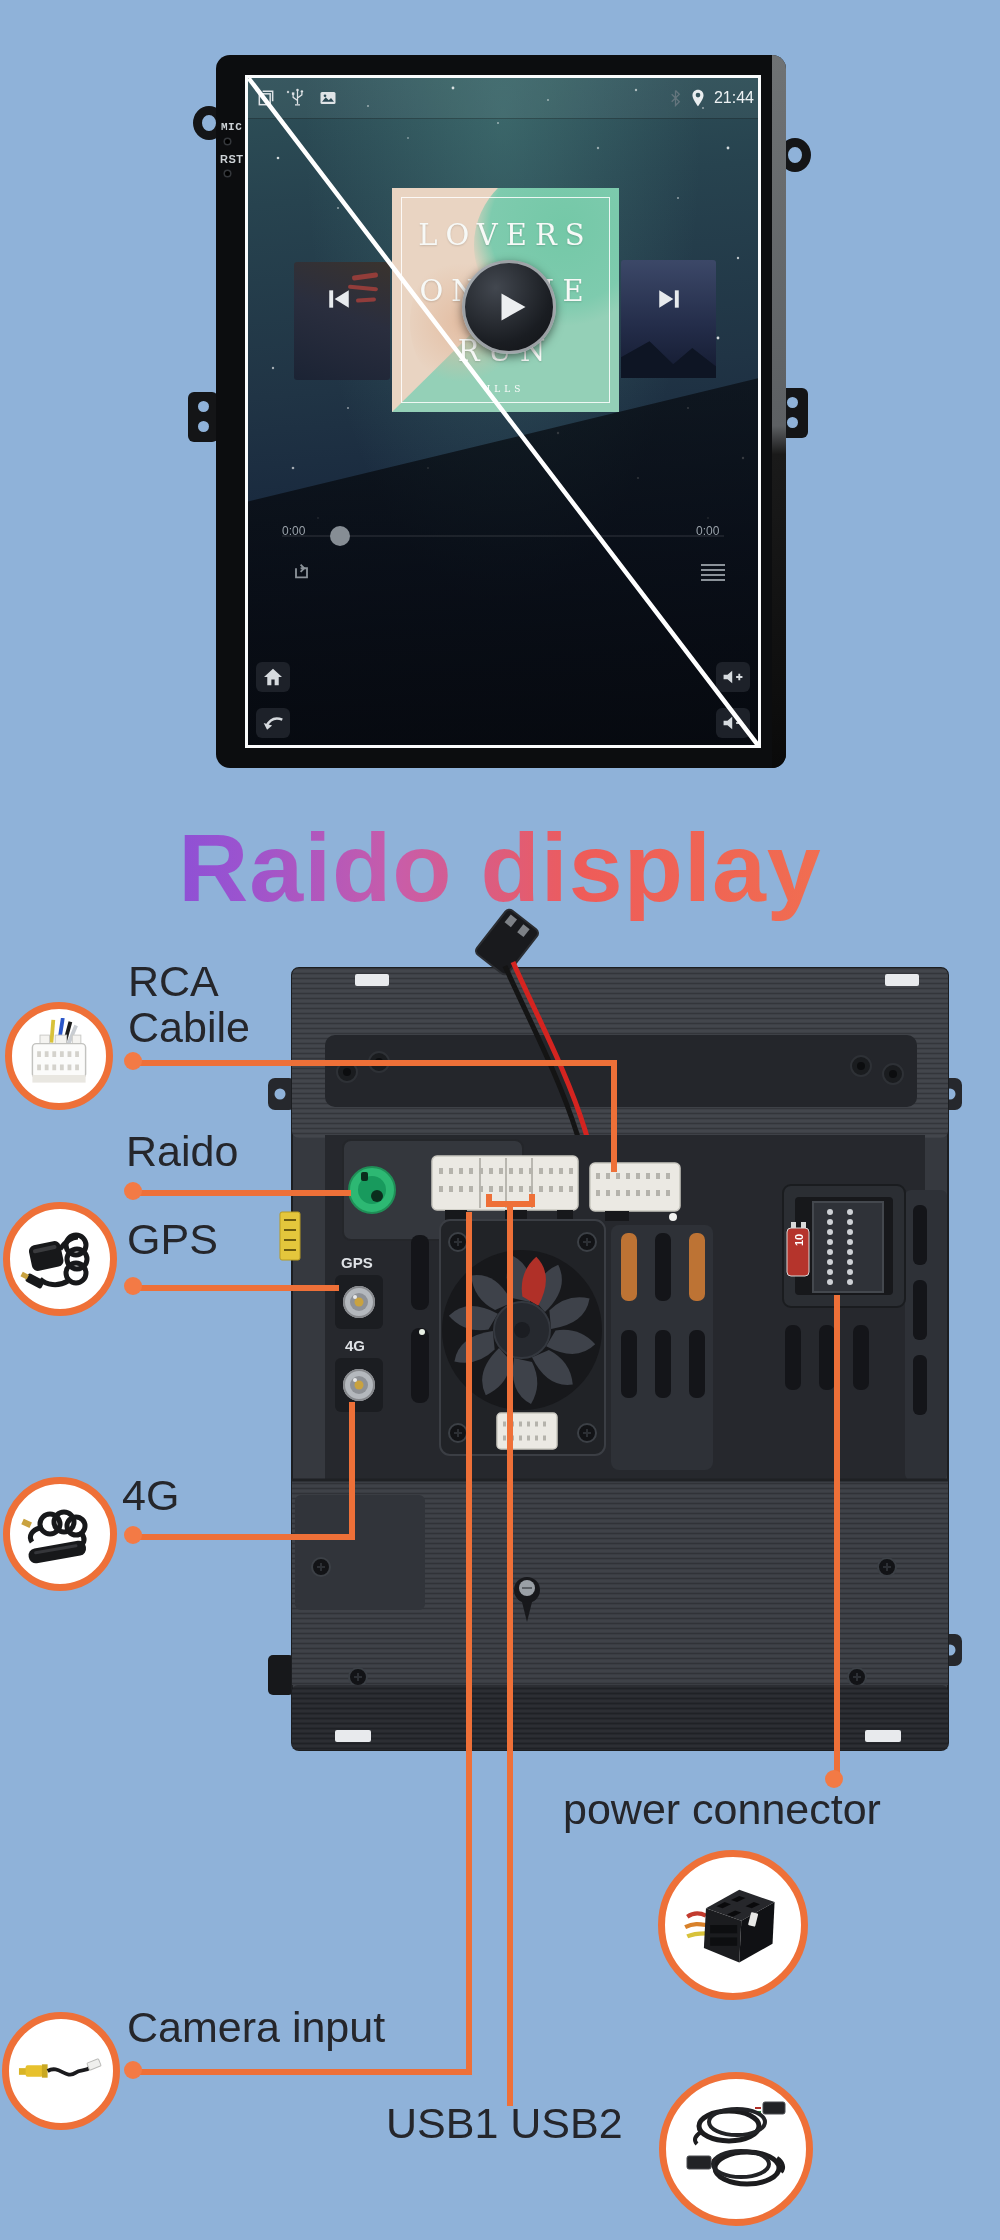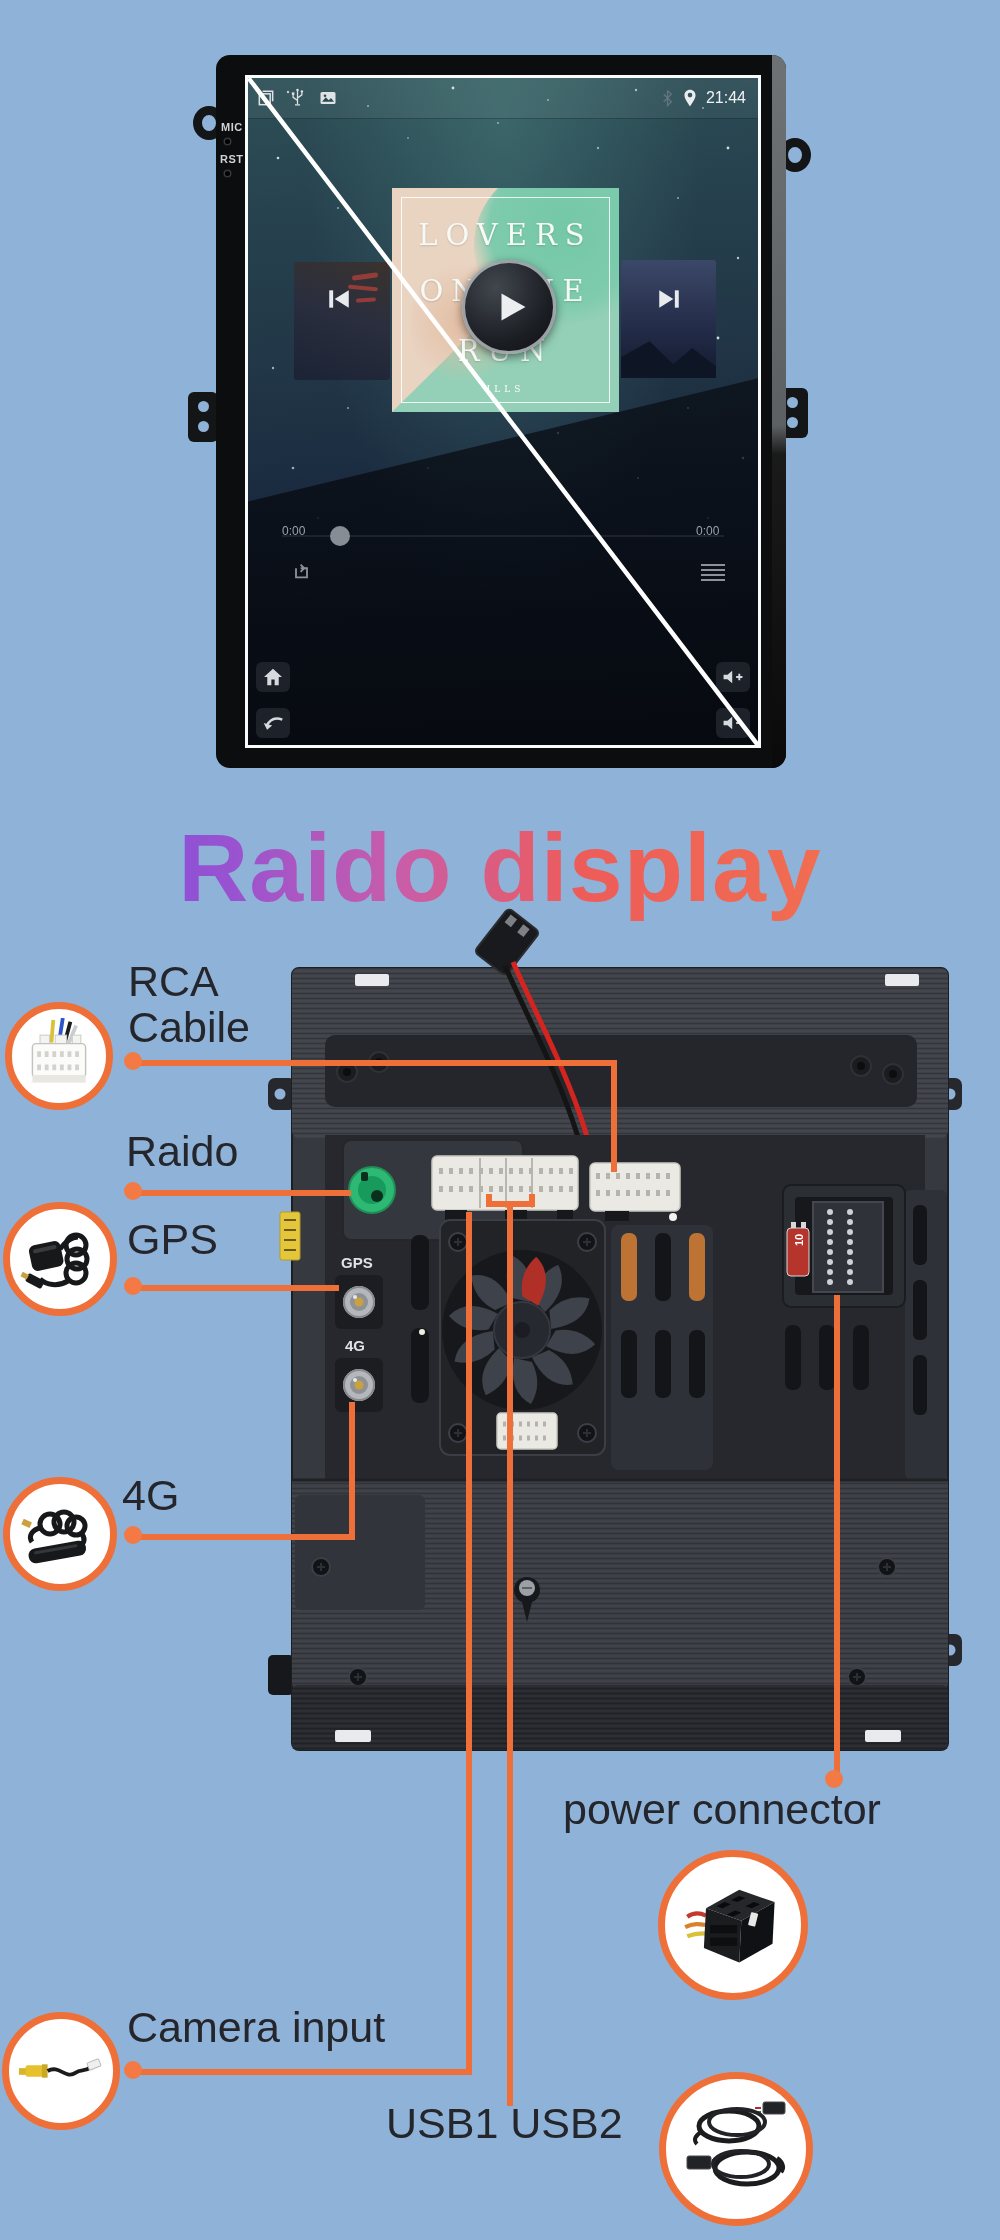--- a/index.html
+++ b/index.html
@@ -22,21 +22,21 @@
 
   .screen{position:absolute;left:29px;top:20px;width:510px;height:667px;
           border:3px solid #fafbfc;overflow:hidden;
           background:
             radial-gradient(ellipse at 50% 6%, rgba(96,168,156,.30), rgba(0,0,0,0) 55%),
             linear-gradient(175deg,#2e5058 0%,#27434f 18%,#203445 45%,#15233a 72%,#0e1626 100%);}
   .statusbar{position:absolute;left:0;top:0;width:100%;height:40px;
           background:rgba(255,255,255,.05);border-bottom:1px solid rgba(0,0,0,.28);
           display:flex;align-items:center;z-index:5;}
   .sb-left{display:flex;align-items:center;gap:14px;margin-left:8px;}
-  .sb-right{position:absolute;right:12px;display:flex;align-items:center;gap:9px;}
+  .sb-right{position:absolute;right:4px;display:flex;align-items:center;gap:9px;}
   .sb-time{color:#eef2f4;font-size:16px;}
 
   .cover{position:absolute;z-index:2;border-radius:3px;}
   .cover-left{left:46px;top:184px;width:96px;height:118px;
           background:linear-gradient(200deg,#3a332e 0%,#2a2e3e 45%,#1b2334 100%);}
   .cover-right{left:373px;top:182px;width:95px;height:118px;
           background:linear-gradient(180deg,#3c4868 0%,#242d4a 55%,#131a2f 100%);}
   .scribble{position:absolute;background:#b3413c;opacity:.75;border-radius:2px;}
   .mountain{position:absolute;left:0;bottom:0;width:100%;height:46px;background:#0e1524;
           clip-path:polygon(0 100%,0 55%,30% 20%,55% 70%,75% 35%,100% 75%,100% 100%);}
@@ -109,21 +109,21 @@
   <div class="lug-hole" style="left:10px;top:9px;"></div>
     <div class="lug-hole" style="left:10px;top:29px;"></div>
 </div>
 <div class="lug lug-tab" style="left:778px;top:388px;">
   <div class="lug-hole" style="left:9px;top:9px;"></div>
     <div class="lug-hole" style="left:9px;top:29px;"></div>
 </div>
 
 <div class="device">
   <div class="side-strip"></div>
-  <div class="bezel-label" style="left:5px;top:66px;">MIC</div>
+  <div class="bezel-label" style="left:5px;top:66px;font-family:Liberation Mono, monospace;">MIC</div>
   <div class="bezel-hole" style="left:9px;top:84px;"></div>
   <div class="bezel-label" style="left:4px;top:98px;">RST</div>
   <div class="bezel-hole" style="left:9px;top:116px;"></div>
 
   <div class="screen">
 
     <svg class="abs" style="left:0;top:0;z-index:1;" width="510" height="667">
       <g fill="#ffffff">
         <circle cx="40" cy="14" r="1.2" opacity=".7"></circle>
           <circle cx="120" cy="28" r="1" opacity=".5"></circle>

